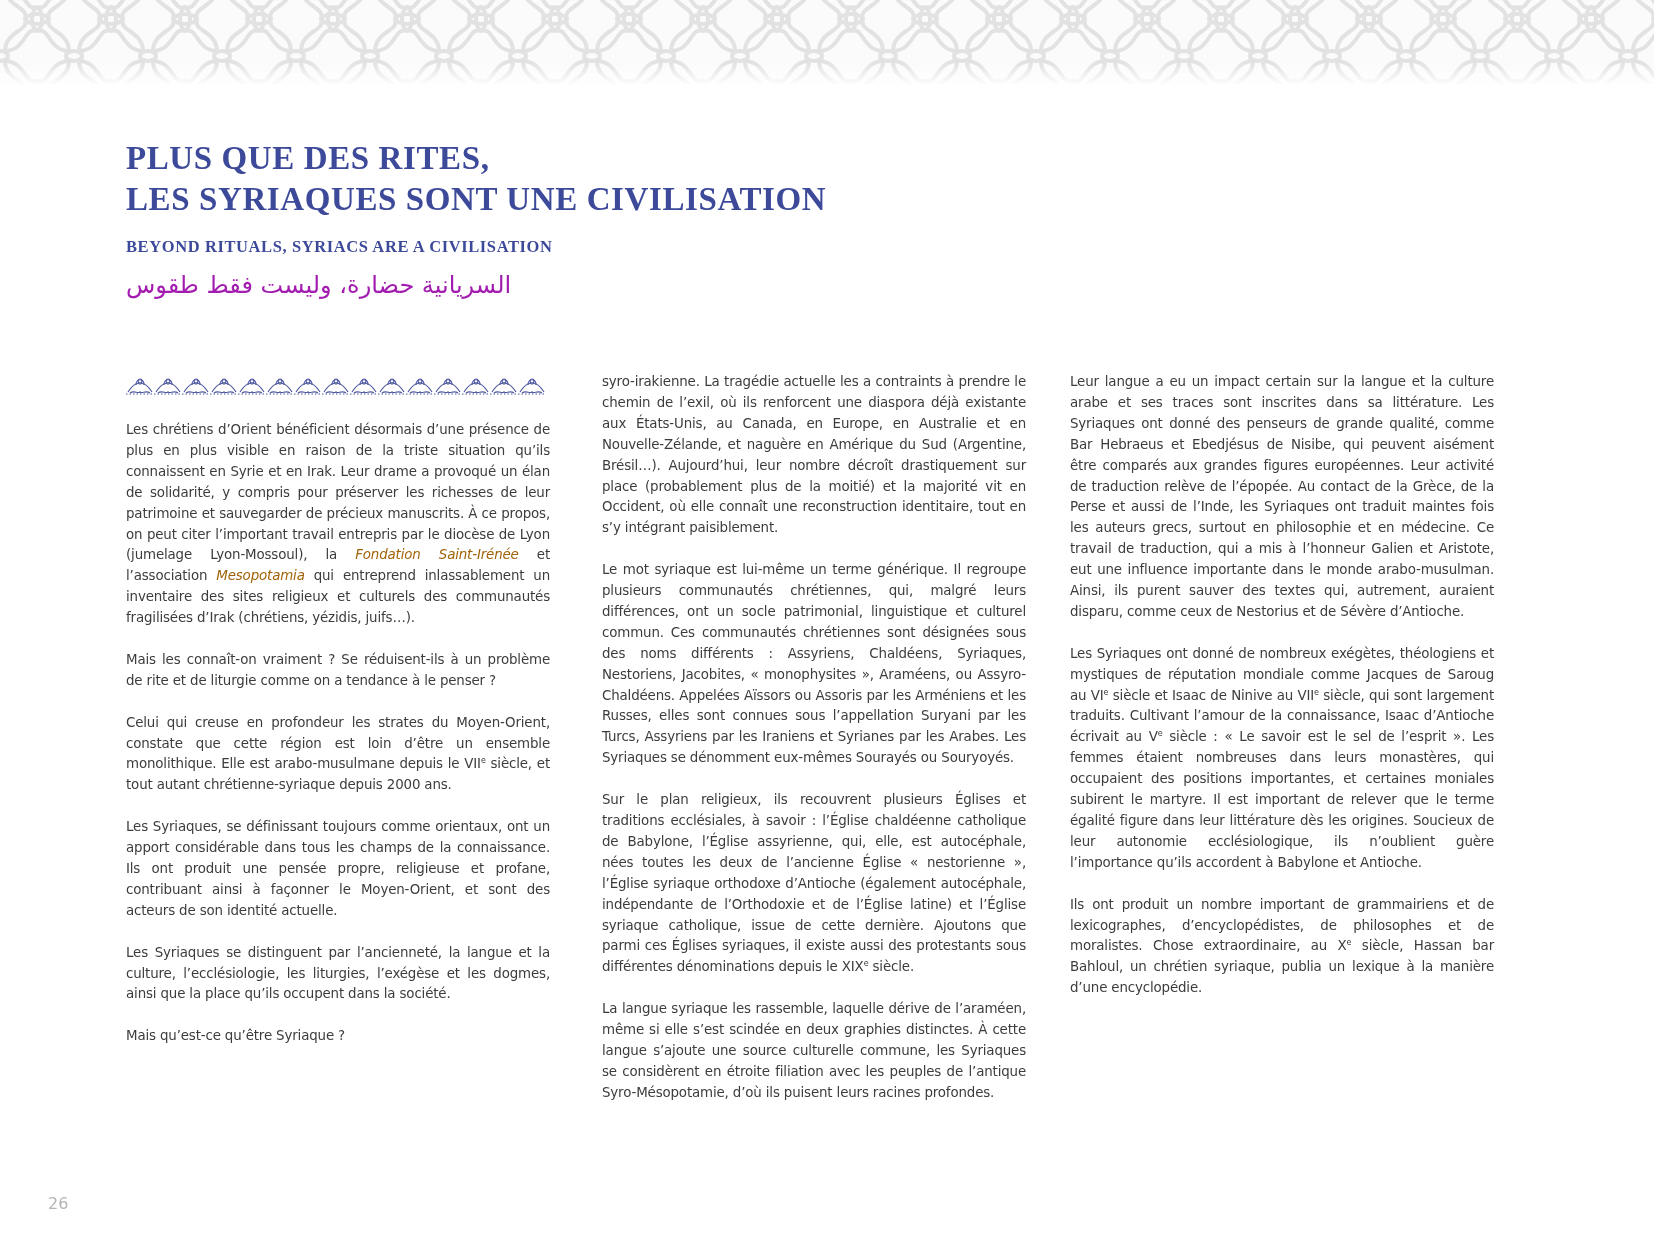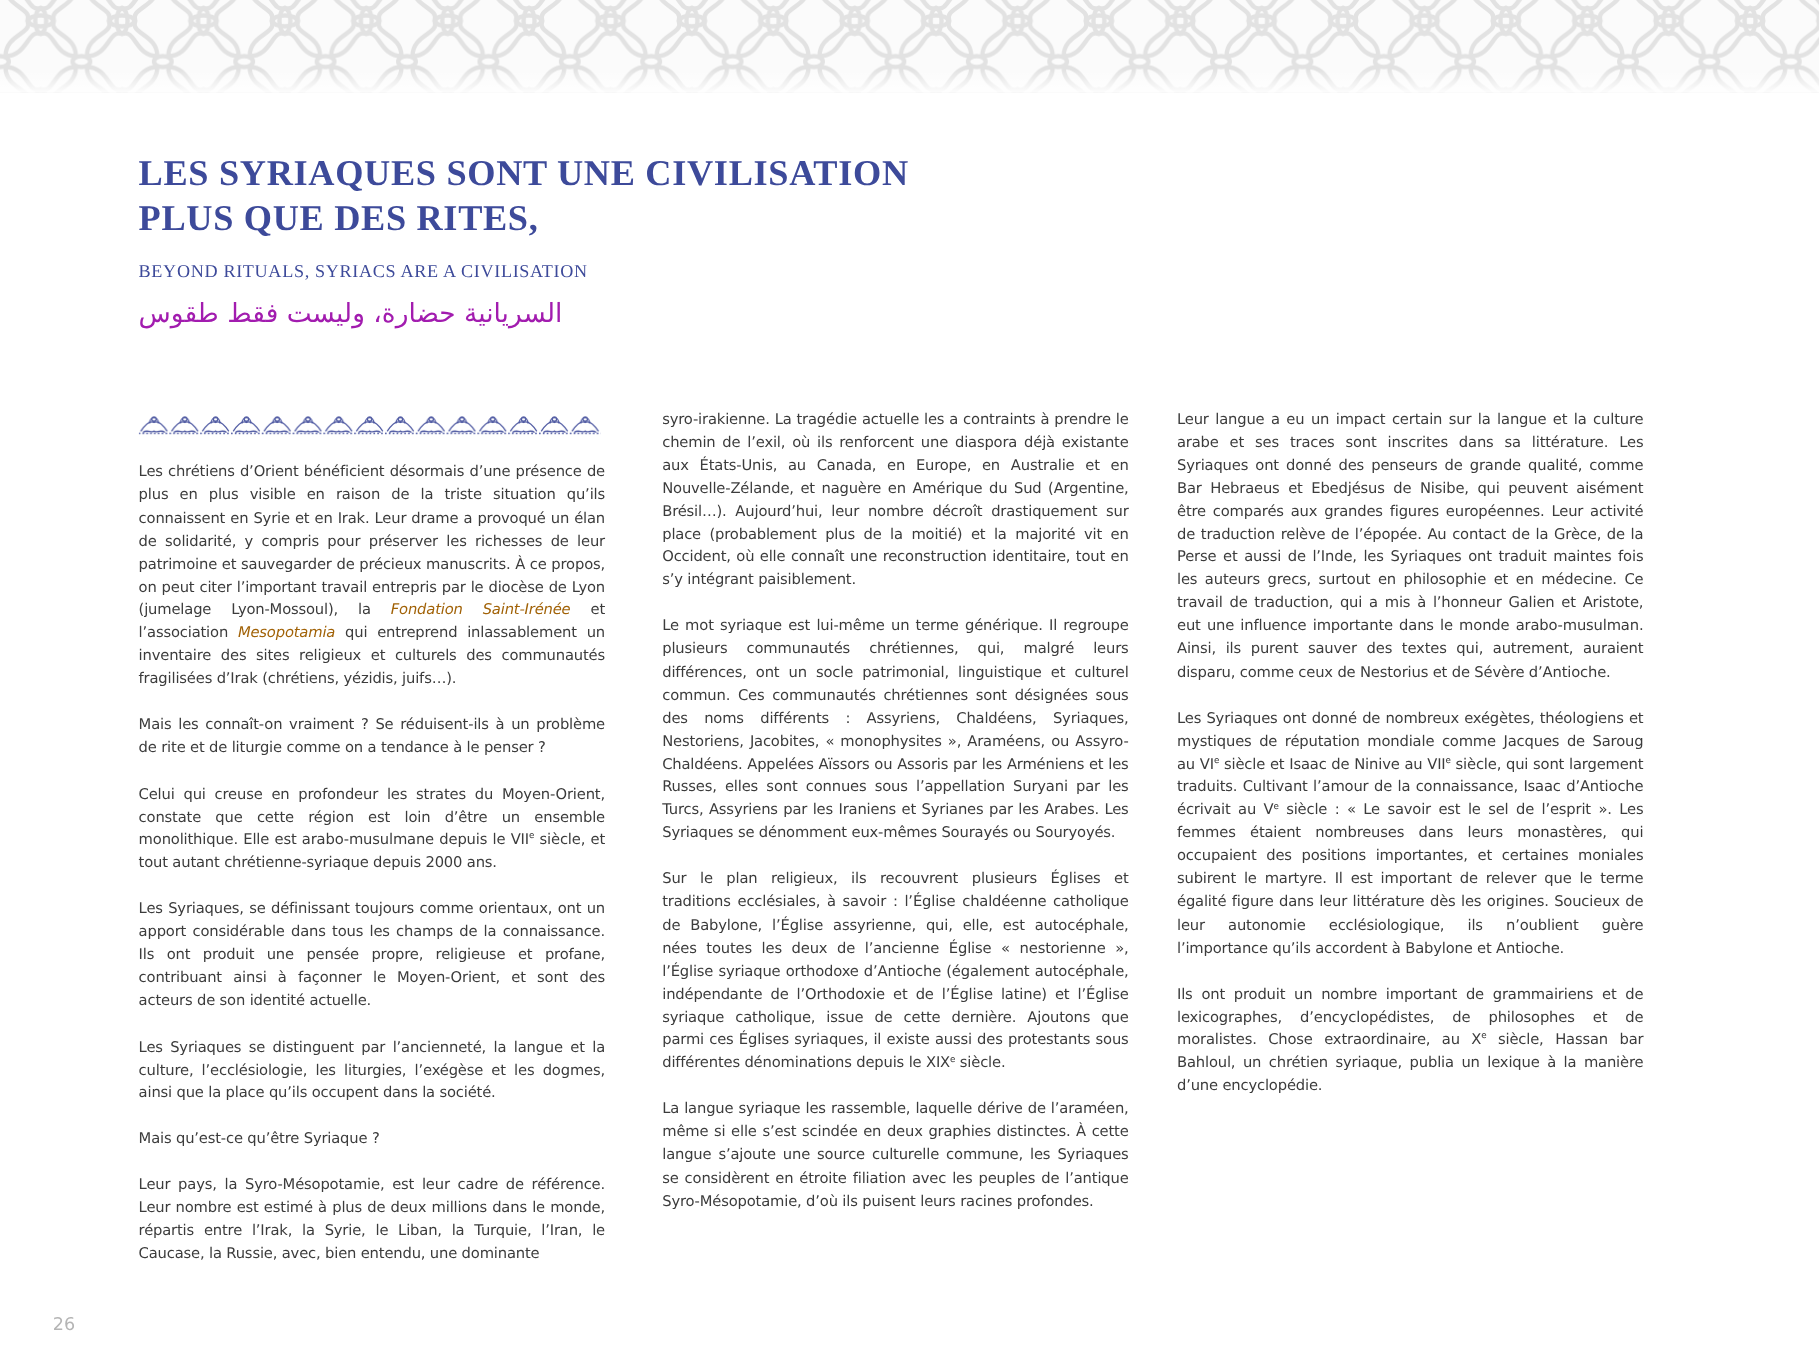--- a/index.html
+++ b/index.html
@@ -16,21 +16,21 @@
   .pattern-band svg { display:block; }
   .title-block { position:absolute; left:126px; top:138px; }
   .title {
     margin:0; color:#3d4a9a;
     font-family:"Liberation Serif", serif; font-weight:bold;
     font-size:33px; line-height:41px; letter-spacing:0.6px;
   }
   .title span { display:block; }
   .subtitle {
     margin:17px 0 0 0; color:#3d4a9a;
-    font-family:"Liberation Serif", serif; font-weight:normal;
+    font-family:"Liberation Serif", serif; font-weight:bold;
     font-size:16.5px; letter-spacing:0.6px;
   }
   .arabic {
     margin:14px 0 0 0; color:#a21caf;
     font-family:"DejaVu Sans", sans-serif;
     font-size:24px; direction:rtl; text-align:left; unicode-bidi:plaintext;
   }
   .col {
     position:absolute; top:372px; width:424px;
     color:#3c3c3c; font-family:"DejaVu Sans", sans-serif;
@@ -77,22 +77,22 @@
       </linearGradient>
     </defs>
     <rect width="1654" height="84" fill="#fbfbfb"></rect>
     <rect width="1654" height="84" fill="url(#interlace)"></rect>
     <rect width="1654" height="84" fill="url(#fade)"></rect>
   </svg>
 </div>
 
 <div class="title-block">
   <h1 class="title">
+    <span>PLUS QUE DES RITES,</span>
     <span>LES SYRIAQUES SONT UNE CIVILISATION</span>
-    <span>PLUS QUE DES RITES,</span>
   </h1>
   <div class="subtitle">BEYOND RITUALS, SYRIACS ARE A CIVILISATION</div>
   <div class="arabic">السريانية حضارة، وليست فقط طقوس</div>
 </div>
 
 <div class="col col1">
   <div class="ornament">
     <svg width="420" height="26">
       <defs>
         <pattern id="scallop" x="0" y="0" width="28" height="26" patternUnits="userSpaceOnUse">
@@ -107,21 +107,20 @@
       </defs>
       <rect width="420" height="26" fill="url(#scallop)"></rect>
     </svg>
   </div>
   <p><span>Les chrétiens d’Orient bénéficient désormais d’une présence de plus en plus visible en raison de la triste situation qu’ils connaissent en Syrie et en Irak. Leur drame a provoqué un élan de solidarité, y compris pour préserver les richesses de leur patrimoine et sauvegarder de précieux manuscrits. À ce propos, on peut citer l’important travail entrepris par le diocèse de Lyon (jumelage Lyon-Mossoul), la </span><em>Fondation Saint-Irénée</em><span> et l’association </span><em>Mesopotamia</em><span> qui entreprend inlassablement un inventaire des sites religieux et culturels des communautés fragilisées d’Irak (chrétiens, yézidis, juifs…).</span></p>
   <p>Mais les connaît-on vraiment ? Se réduisent-ils à un problème de rite et de liturgie comme on a tendance à le penser ?</p>
   <p><span>Celui qui creuse en profondeur les strates du Moyen-Orient, constate que cette région est loin d’être un ensemble monolithique. Elle est arabo-musulmane depuis le VII</span><sup>e</sup><span> siècle, et tout autant chrétienne-syriaque depuis 2000 ans.</span></p>
   <p>Les Syriaques, se définissant toujours comme orientaux, ont un apport considérable dans tous les champs de la connaissance. Ils ont produit une pensée propre, religieuse et profane, contribuant ainsi à façonner le Moyen-Orient, et sont des acteurs de son identité actuelle.</p>
   <p>Les Syriaques se distinguent par l’ancienneté, la langue et la culture, l’ecclésiologie, les liturgies, l’exégèse et les dogmes, ainsi que la place qu’ils occupent dans la société.</p>
   <p>Mais qu’est-ce qu’être Syriaque ?</p>
-  <p>Leur pays, la Syro-Mésopotamie, est leur cadre de référence. Leur nombre est estimé à plus de deux millions dans le monde, répartis entre l’Irak, la Syrie, le Liban, la Turquie, l’Iran, le Caucase, la Russie, avec, bien entendu, une dominante</p>
 </div>
 
 <div class="col col2">
   <p>syro-irakienne. La tragédie actuelle les a contraints à prendre le chemin de l’exil, où ils renforcent une diaspora déjà existante aux États-Unis, au Canada, en Europe, en Australie et en Nouvelle-Zélande, et naguère en Amérique du Sud (Argentine, Brésil…). Aujourd’hui, leur nombre décroît drastiquement sur place (probablement plus de la moitié) et la majorité vit en Occident, où elle connaît une reconstruction identitaire, tout en s’y intégrant paisiblement.</p>
   <p>Le mot syriaque est lui-même un terme générique. Il regroupe plusieurs communautés chrétiennes, qui, malgré leurs différences, ont un socle patrimonial, linguistique et culturel commun. Ces communautés chrétiennes sont désignées sous des noms différents : Assyriens, Chaldéens, Syriaques, Nestoriens, Jacobites, « monophysites », Araméens, ou Assyro-Chaldéens. Appelées Aïssors ou Assoris par les Arméniens et les Russes, elles sont connues sous l’appellation Suryani par les Turcs, Assyriens par les Iraniens et Syrianes par les Arabes. Les Syriaques se dénomment eux-mêmes Sourayés ou Souryoyés.</p>
   <p><span>Sur le plan religieux, ils recouvrent plusieurs Églises et traditions ecclésiales, à savoir : l’Église chaldéenne catholique de Babylone, l’Église assyrienne, qui, elle, est autocéphale, nées toutes les deux de l’ancienne Église « nestorienne », l’Église syriaque orthodoxe d’Antioche (également autocéphale, indépendante de l’Orthodoxie et de l’Église latine) et l’Église syriaque catholique, issue de cette dernière. Ajoutons que parmi ces Églises syriaques, il existe aussi des protestants sous différentes dénominations depuis le XIX</span><sup>e</sup><span> siècle.</span></p>
   <p>La langue syriaque les rassemble, laquelle dérive de l’araméen, même si elle s’est scindée en deux graphies distinctes. À cette langue s’ajoute une source culturelle commune, les Syriaques se considèrent en étroite filiation avec les peuples de l’antique Syro-Mésopotamie, d’où ils puisent leurs racines profondes.</p>
 </div>
 
 <div class="col col3">

